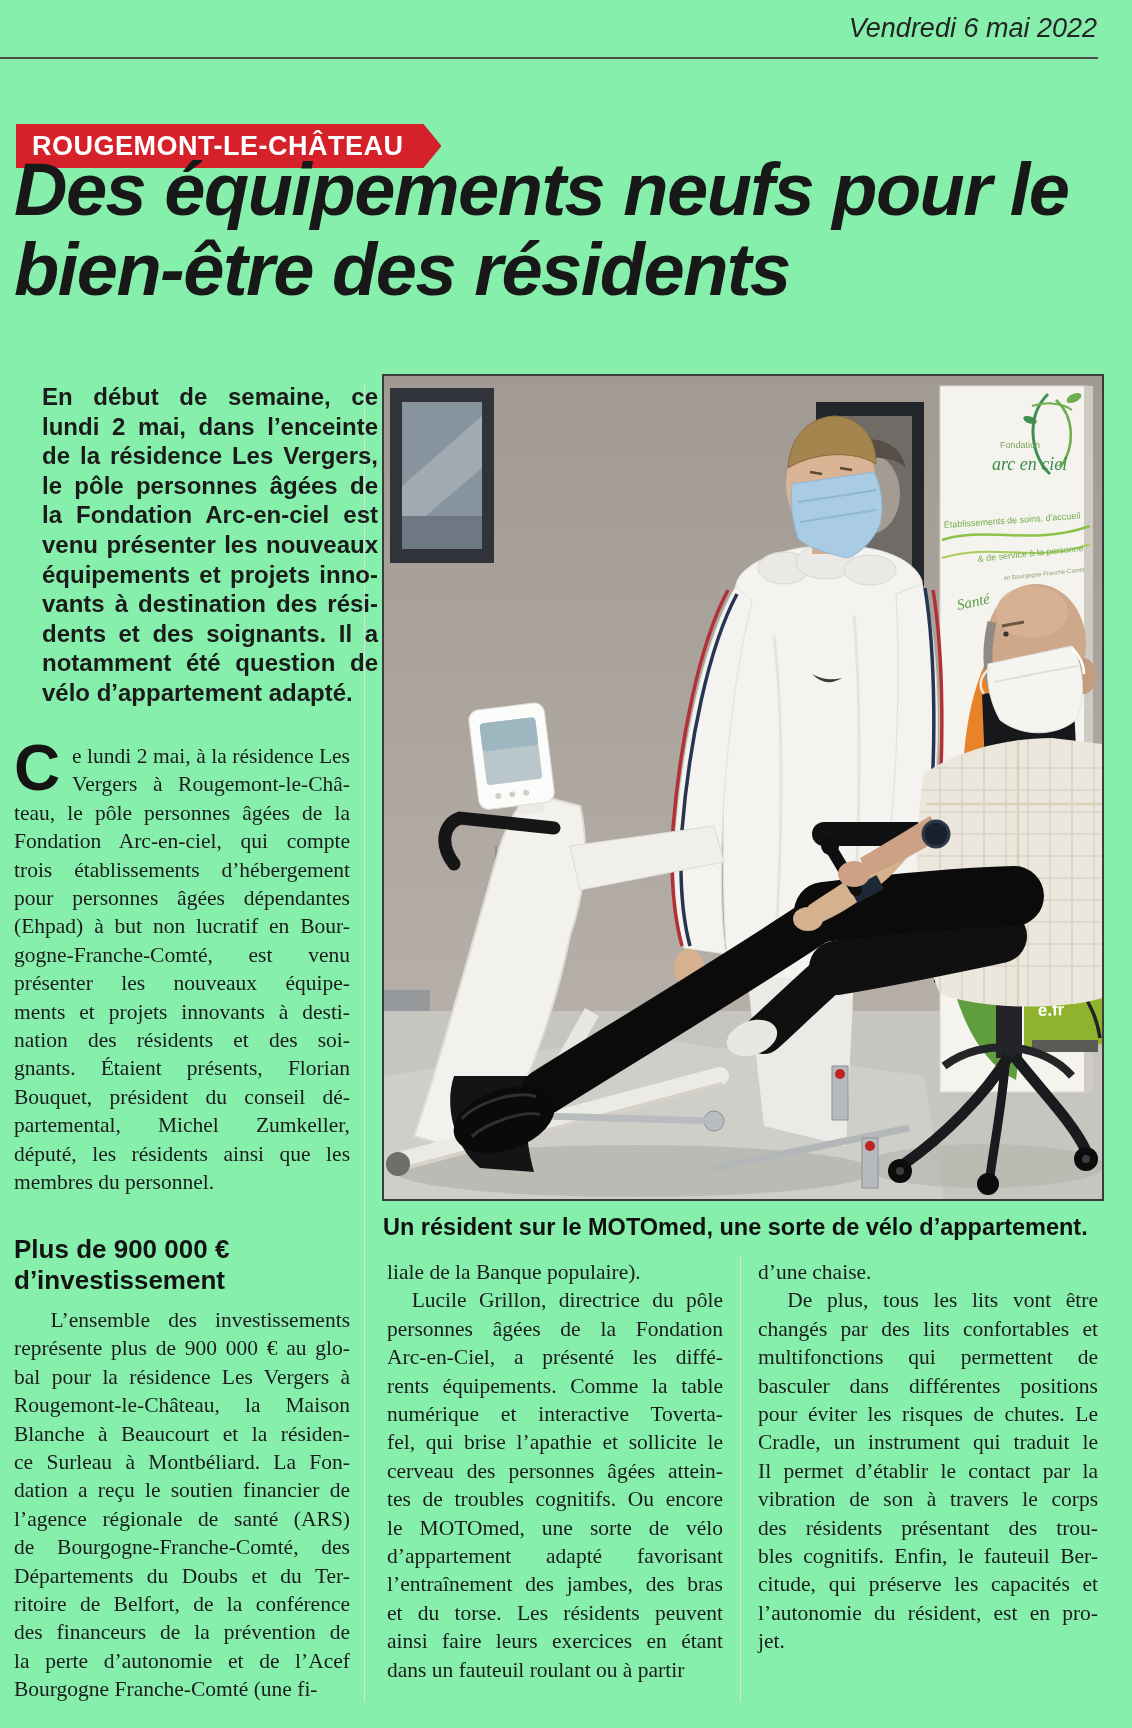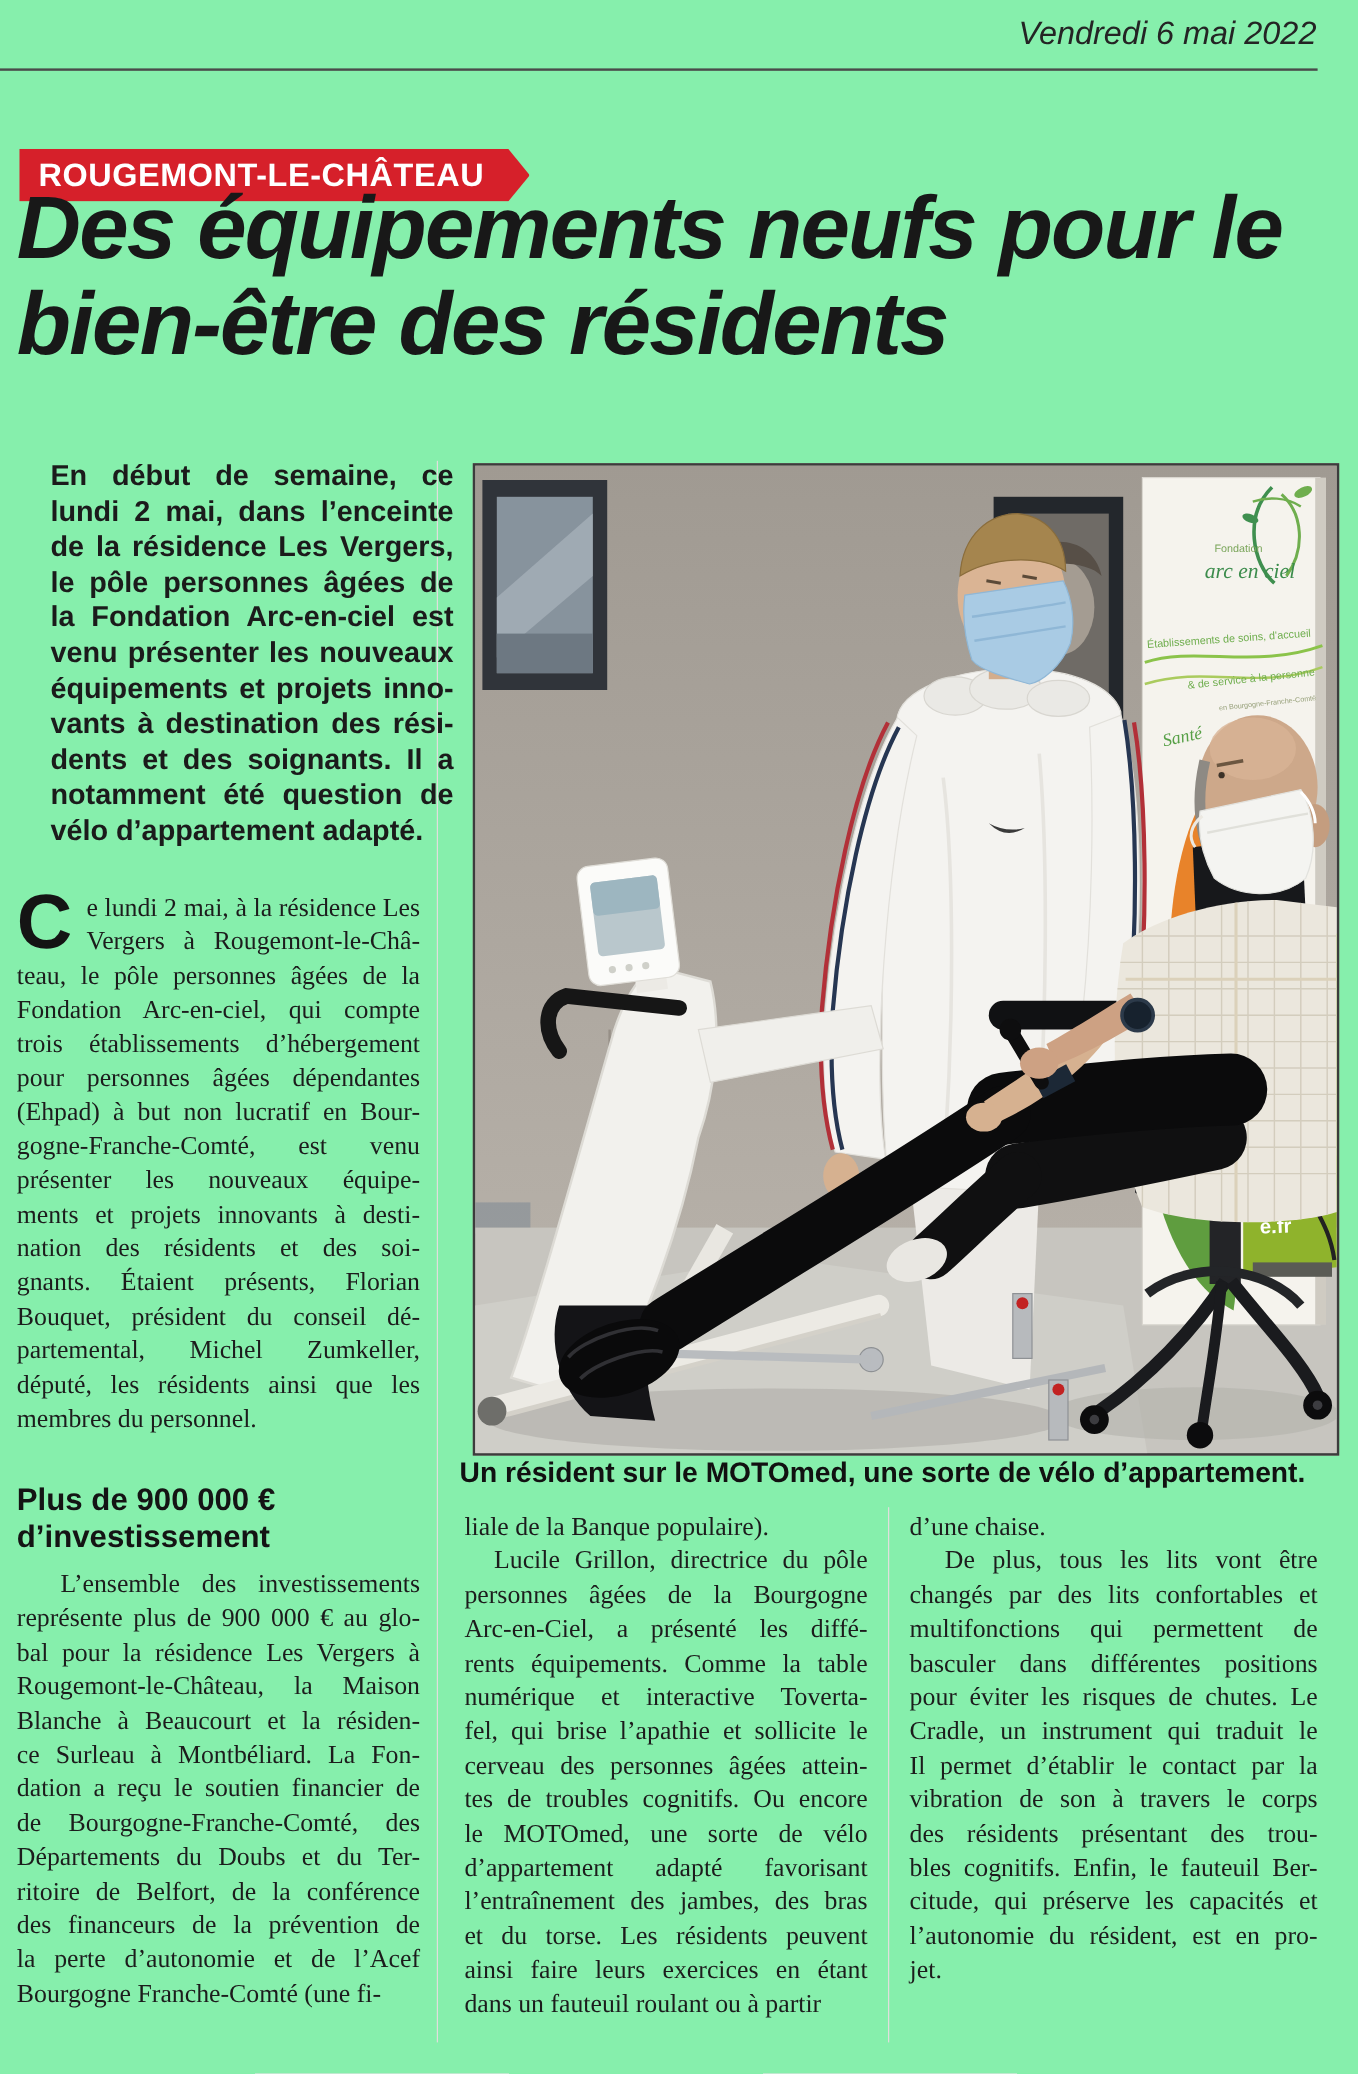--- a/index.html
+++ b/index.html
@@ -96,29 +96,30 @@
   </div>
 
   <div id="para2" class="abs serif lines">
       <div class="ln">&nbsp;&nbsp;L’ensemble des investissements</div>
       <div class="ln">représente plus de 900 000 € au glo-</div>
       <div class="ln">bal pour la résidence Les Vergers à</div>
       <div class="ln">Rougemont-le-Château, la Maison</div>
       <div class="ln">Blanche à Beaucourt et la résiden-</div>
       <div class="ln">ce Surleau à Montbéliard. La Fon-</div>
       <div class="ln">dation a reçu le soutien financier de</div>
+      <div class="ln">l’agence régionale de santé (ARS)</div>
       <div class="ln">de Bourgogne-Franche-Comté, des</div>
       <div class="ln">Départements du Doubs et du Ter-</div>
       <div class="ln">ritoire de Belfort, de la conférence</div>
       <div class="ln">des financeurs de la prévention de</div>
       <div class="ln">la perte d’autonomie et de l’Acef</div>
       <div class="ln">Bourgogne Franche-Comté (une fi-</div>
     </div>
 
-  <figure id="photo" class="abs" style="margin:12px;">
+  <figure id="photo" class="abs" style="margin:0;">
     <svg width="718" height="823" viewBox="0 0 718 823" xmlns="http://www.w3.org/2000/svg">
       <defs>
         <linearGradient id="wallg" x1="0" y1="0" x2="0" y2="1">
           <stop offset="0" stop-color="#a09a92"></stop>
             <stop offset="1" stop-color="#b5afa7"></stop>
         </linearGradient>
         <clipPath id="shirtclip">
           <path d="M540,398 C570,376 620,362 668,362 L718,368 L718,622 C680,634 600,634 556,618 C530,560 528,470 540,398 Z"></path>
         </clipPath>
       </defs>
@@ -312,21 +313,21 @@
   </figure>
 
   <figcaption id="caption" class="abs">Un résident sur le MOTOmed, une sorte de vélo d’appartement.</figcaption>
 
   <div id="colmid" class="abs serif">
       <div class="para">
         <div class="ln">liale de la Banque populaire).</div>
       </div>
       <div class="para">
         <div class="ln">&nbsp;&nbsp;Lucile Grillon, directrice du pôle</div>
-        <div class="ln">personnes âgées de la Bourgogne</div>
+        <div class="ln">personnes âgées de la Fondation</div>
         <div class="ln">Arc-en-Ciel, a présenté les diffé-</div>
         <div class="ln">rents équipements. Comme la table</div>
         <div class="ln">numérique et interactive Toverta-</div>
         <div class="ln">fel, qui brise l’apathie et sollicite le</div>
         <div class="ln">cerveau des personnes âgées attein-</div>
         <div class="ln">tes de troubles cognitifs. Ou encore</div>
         <div class="ln">le MOTOmed, une sorte de vélo</div>
         <div class="ln">d’appartement adapté favorisant</div>
         <div class="ln">l’entraînement des jambes, des bras</div>
         <div class="ln">et du torse. Les résidents peuvent</div>

